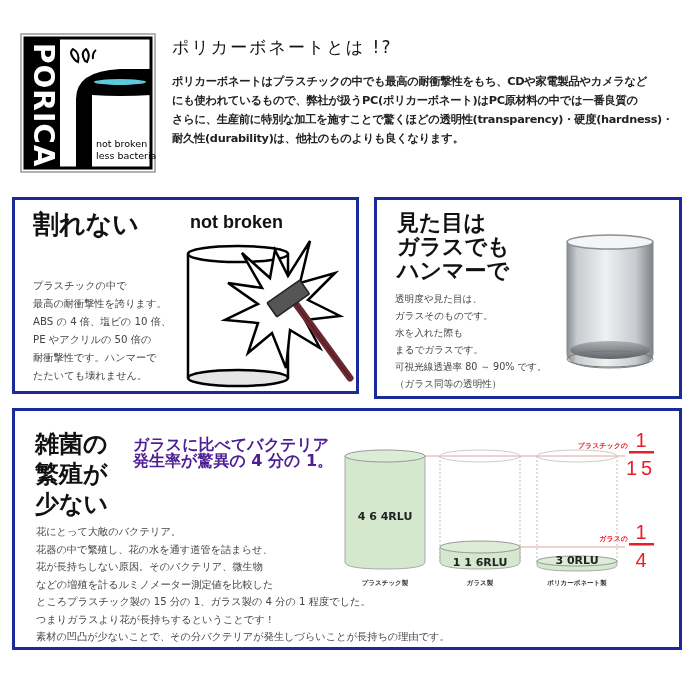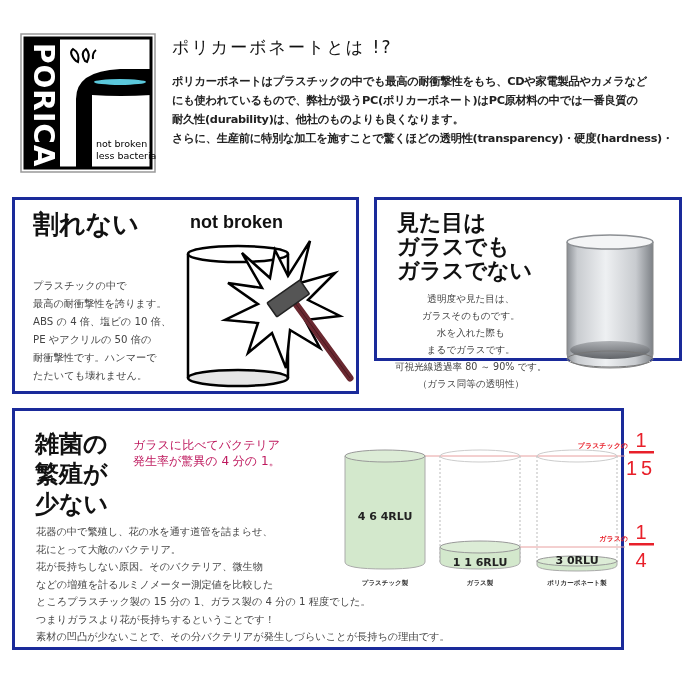--- a/index.html
+++ b/index.html
@@ -10,37 +10,37 @@
   
   #logo { left:20px; top:33px; width:136px; height:140px; }
 
   
   #hdr-title { left:172px; top:36px; font-size:17px; letter-spacing:2px; color:#111; white-space:nowrap; }
   #hdr-body { left:172px; top:72px; width:520px; font-size:11.3px; line-height:19px; color:#222;font-weight:bold; }
   #hdr-body div { white-space:nowrap; letter-spacing:-0.3px; }
 
   .box { border:3px solid #1a2a9a; background:#fff; }
   #box1 { left:12px; top:197px; width:347px; height:197px; }
-  #box2 { left:374px; top:197px; width:308px; height:164px; }
-  #box3 { left:12px; top:408px; width:612px; height:242px; }
+  #box2 { left:374px; top:197px; width:308px; height:202px; }
+  #box3 { left:12px; top:408px; width:670px; height:242px; }
 
   .bigtitle { font-size:26px; font-weight:bold; color:#111; line-height:30px; white-space:nowrap; }
   .small { font-size:10.2px; line-height:18px; color:#444; white-space:nowrap; }
 
   #b1-title { left:18px; top:9px;text-align:right; }
   #b1-en { left:175px; top:12px; font-size:18px; font-weight:bold; color:#111; font-family:"Liberation Sans", sans-serif; }
   #b1-text { left:18px; top:77px; }
   #b1-art { left:165px; top:38px; width:180px; height:150px; }
 
   #b2-title { left:20px; top:11px; font-size:22px; line-height:24px; }
-  #b2-text { left:18px; top:90px;text-align:center; }
+  #b2-text { left:18px; top:90px; }
   #b2-glass { left:178px; top:28px; width:110px; height:146px; }
 
   #b3-title { left:20px; top:18px; font-size:24px; line-height:30px; }
-  #b3-sub { left:118px; top:26px; font-size:12px; font-weight:normal; line-height:16px; color:#be185d; white-space:nowrap; }
+  #b3-sub { left:118px; top:26px; font-size:16px; font-weight:bold; line-height:16px; color:#4c1d95; white-space:nowrap; }
   #b3-text { left:21px; top:112px; }
   #b3-chart { left:320px; top:8px; width:330px; height:175px; }
 </style>
 </head>
 <body>
 
 <svg id="logo" class="abs" viewBox="0 0 136 140">
   <rect x="1" y="1" width="134" height="138" fill="#fff" stroke="#999" stroke-width="1.5"></rect>
   <rect x="5" y="5" width="126" height="130" fill="#fff" stroke="#000" stroke-width="3"></rect>
   <rect x="6" y="6" width="34" height="128" fill="#000"></rect>
@@ -53,22 +53,22 @@
   <path d="M65 28 Q 60 20 66 16 Q 71 21 67 29 Z" fill="none" stroke="#000" stroke-width="2"></path>
   <path d="M73 26 Q 72 20 76 17" fill="none" stroke="#000" stroke-width="2"></path>
   <text x="76" y="114" font-family="DejaVu Sans, sans-serif" font-size="9.5" fill="#000">not broken</text>
   <text x="76" y="126" font-family="DejaVu Sans, sans-serif" font-size="9.5" fill="#000">less bacteria</text>
 </svg>
 
 <div id="hdr-title" class="abs">ポリカーボネートとは !?</div>
 <div id="hdr-body" class="abs">
   <div>ポリカーボネートはプラスチックの中でも最高の耐衝撃性をもち、CDや家電製品やカメラなど</div>
   <div>にも使われているもので、弊社が扱うPC(ポリカーボネート)はPC原材料の中では一番良質の</div>
+  <div>さらに、生産前に特別な加工を施すことで驚くほどの透明性(transparency)・硬度(hardness)・</div>
   <div>耐久性(durability)は、他社のものよりも良くなります。</div>
-  <div>さらに、生産前に特別な加工を施すことで驚くほどの透明性(transparency)・硬度(hardness)・</div>
 </div>
 
 <div id="box1" class="abs box">
   <div id="b1-title" class="abs bigtitle">割れない</div>
   <div id="b1-en" class="abs">not broken</div>
   <div id="b1-text" class="abs small">
     <div>プラスチックの中で</div>
     <div>最高の耐衝撃性を誇ります。</div>
     <div>ABS の 4 倍、塩ビの 10 倍、</div>
     <div>PE やアクリルの 50 倍の</div>
@@ -86,21 +86,21 @@
       <line x1="110" y1="58" x2="170" y2="140" stroke="#4a1a20" stroke-width="1"></line>
       <rect x="88" y="52" width="40" height="17" rx="1" fill="#555" stroke="#222" stroke-width="1.5" transform="rotate(-35 108 60)"></rect>
     </g>
   </svg>
 </div>
 
 <div id="box2" class="abs box">
   <div id="b2-title" class="abs bigtitle">
     <div>見た目は</div>
     <div>ガラスでも</div>
-    <div>ガラスでない</div>
+    <div>ハンマーで</div>
   </div>
   <div id="b2-text" class="abs small" style="line-height:17px;font-size:9.6px;">
     <div>透明度や見た目は、</div>
     <div>ガラスそのものです。</div>
     <div>水を入れた際も</div>
     <div>まるでガラスです。</div>
     <div>可視光線透過率 80 ～ 90% です。</div>
     <div>（ガラス同等の透明性）</div>
   </div>
   <svg id="b2-glass" class="abs" viewBox="0 0 110 146">
@@ -128,22 +128,22 @@
   <div id="b3-title" class="abs bigtitle">
     <div>雑菌の</div>
     <div>繁殖が</div>
     <div>少ない</div>
   </div>
   <div id="b3-sub" class="abs">
     <div>ガラスに比べてバクテリア</div>
     <div>発生率が驚異の 4 分の 1。</div>
   </div>
   <div id="b3-text" class="abs small" style="line-height:17.5px;">
+    <div>花にとって大敵のバクテリア。</div>
     <div>花器の中で繁殖し、花の水を通す道管を詰まらせ、</div>
-    <div>花にとって大敵のバクテリア。</div>
     <div>花が長持ちしない原因。そのバクテリア、微生物</div>
     <div>などの増殖を計るルミノメーター測定値を比較した</div>
     <div>ところプラスチック製の 15 分の 1、ガラス製の 4 分の 1 程度でした。</div>
     <div>つまりガラスより花が長持ちするということです！</div>
     <div>素材の凹凸が少ないことで、その分バクテリアが発生しづらいことが長持ちの理由です。</div>
   </div>
 
   <svg id="b3-chart" class="abs" viewBox="0 0 330 175">
 
     <line x1="88" y1="37" x2="290" y2="37" stroke="#e8a0a0" stroke-width="1"></line>

